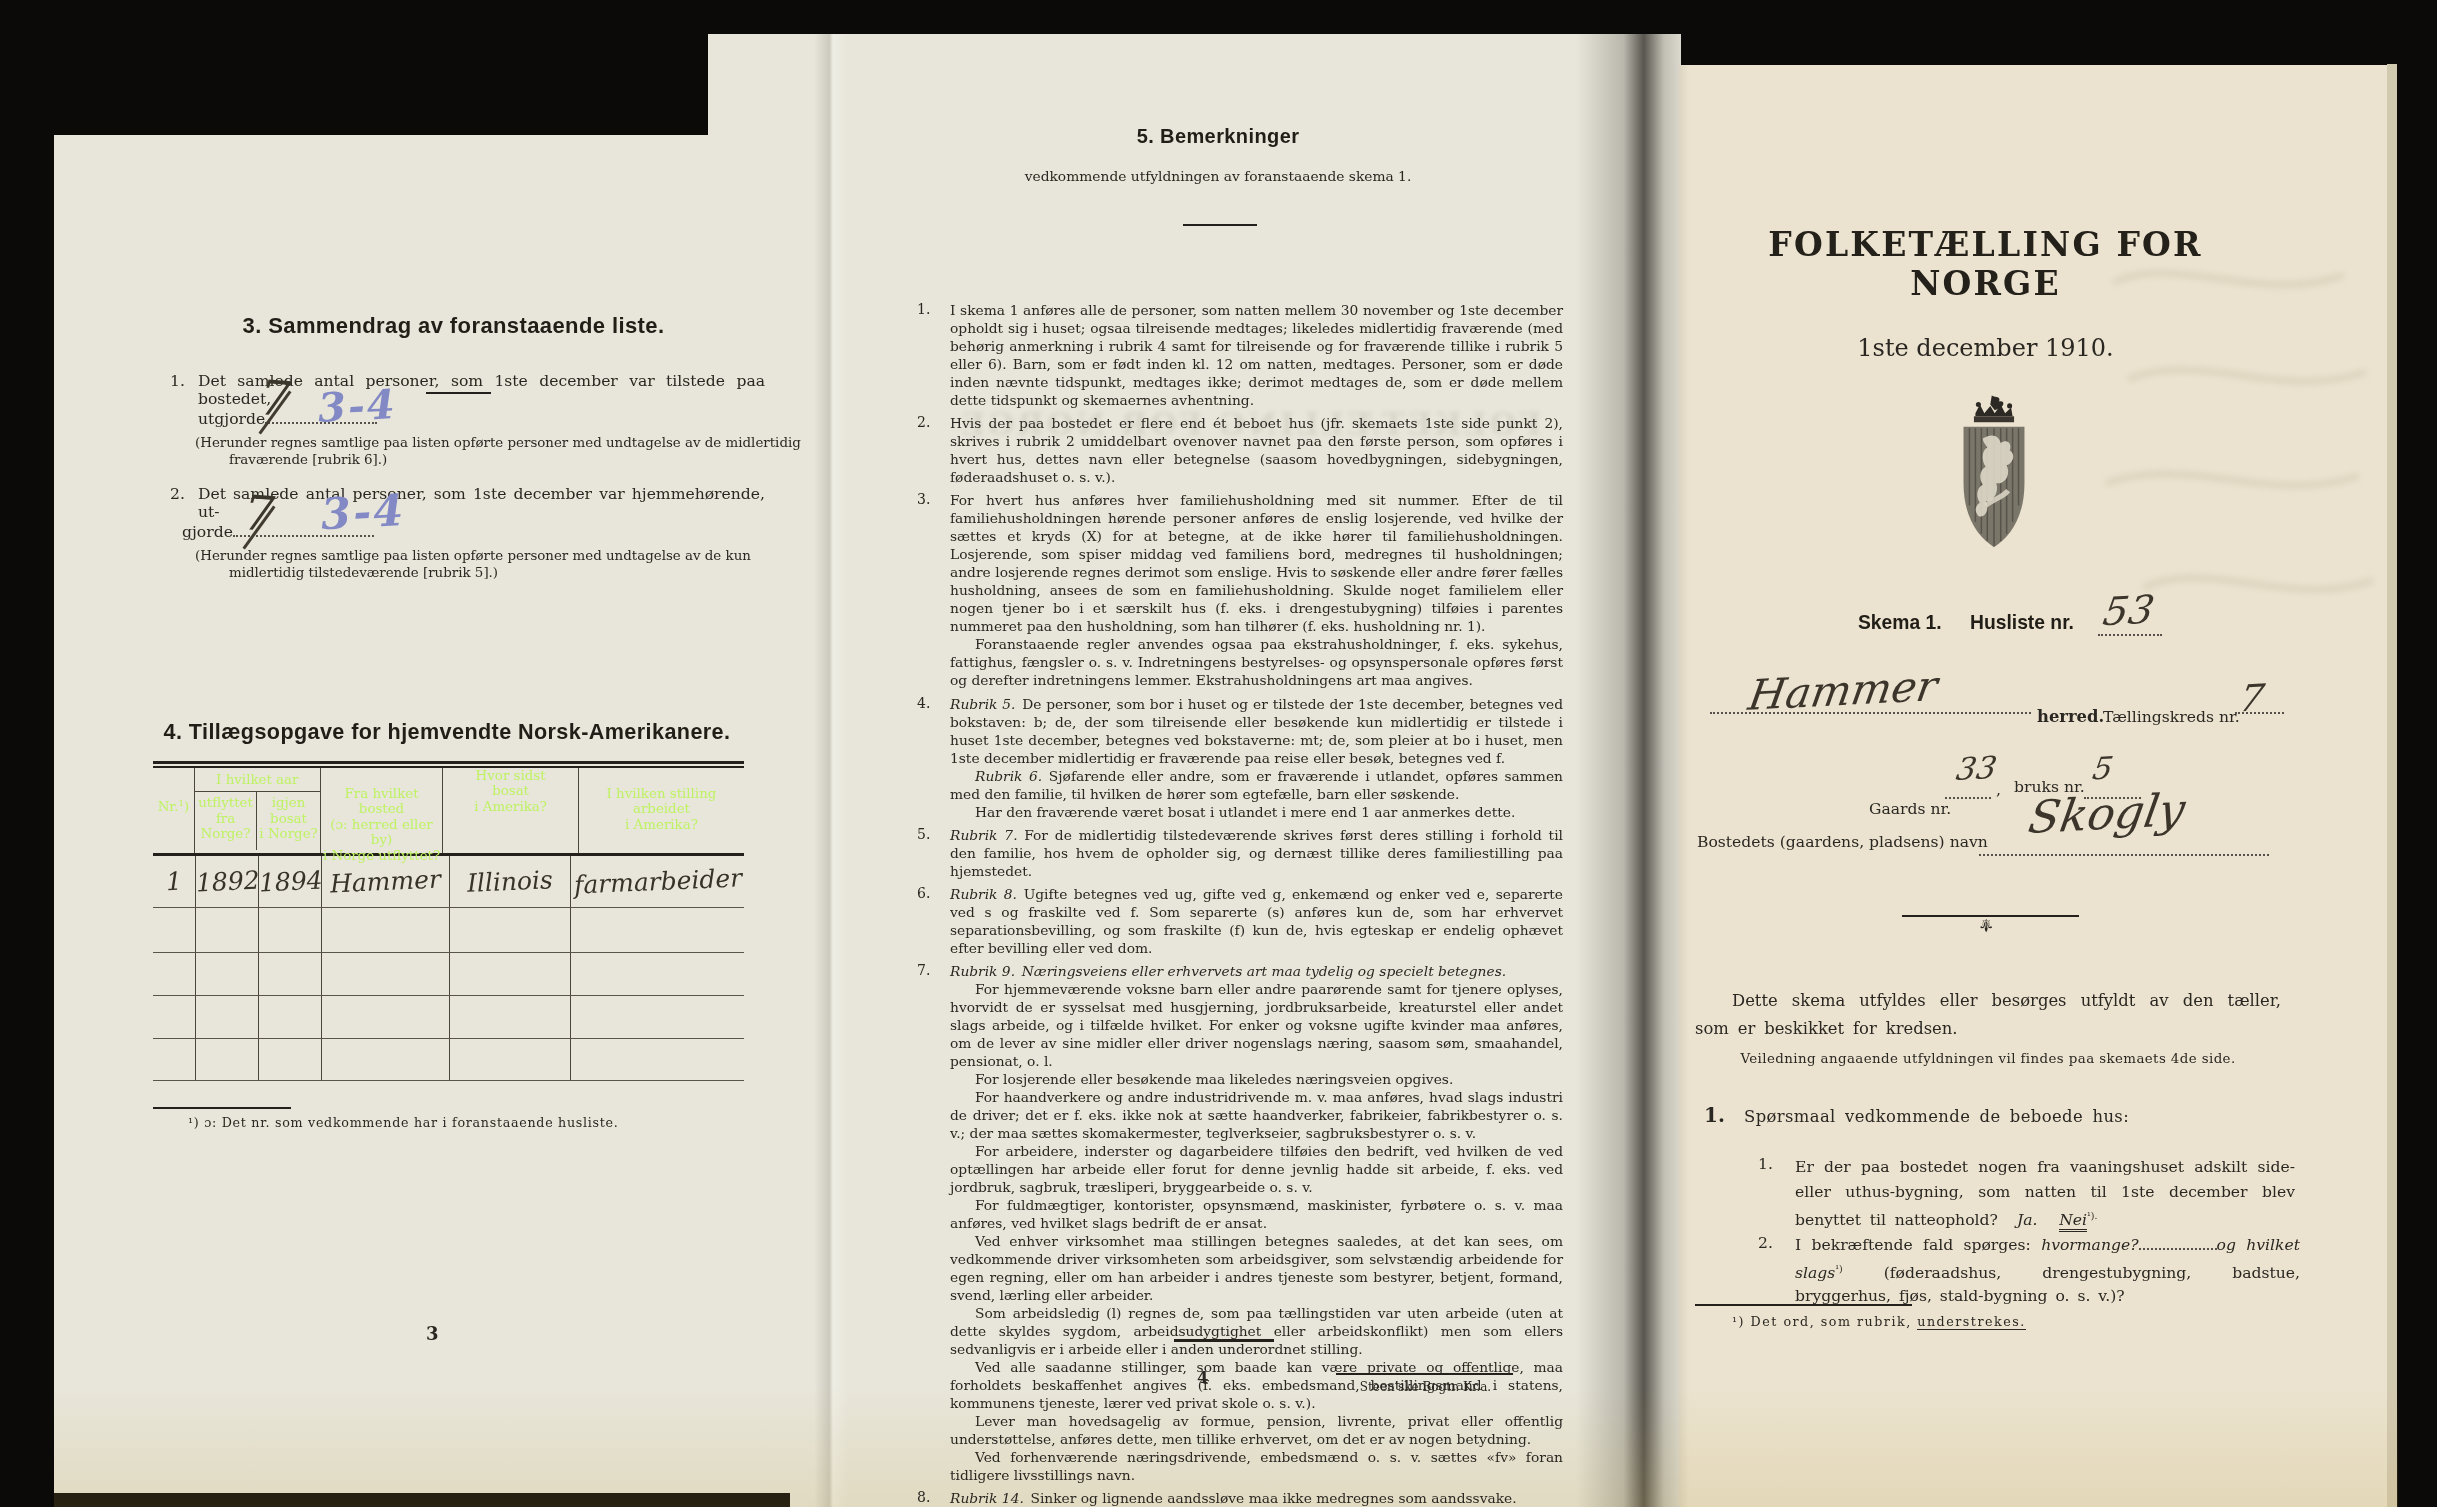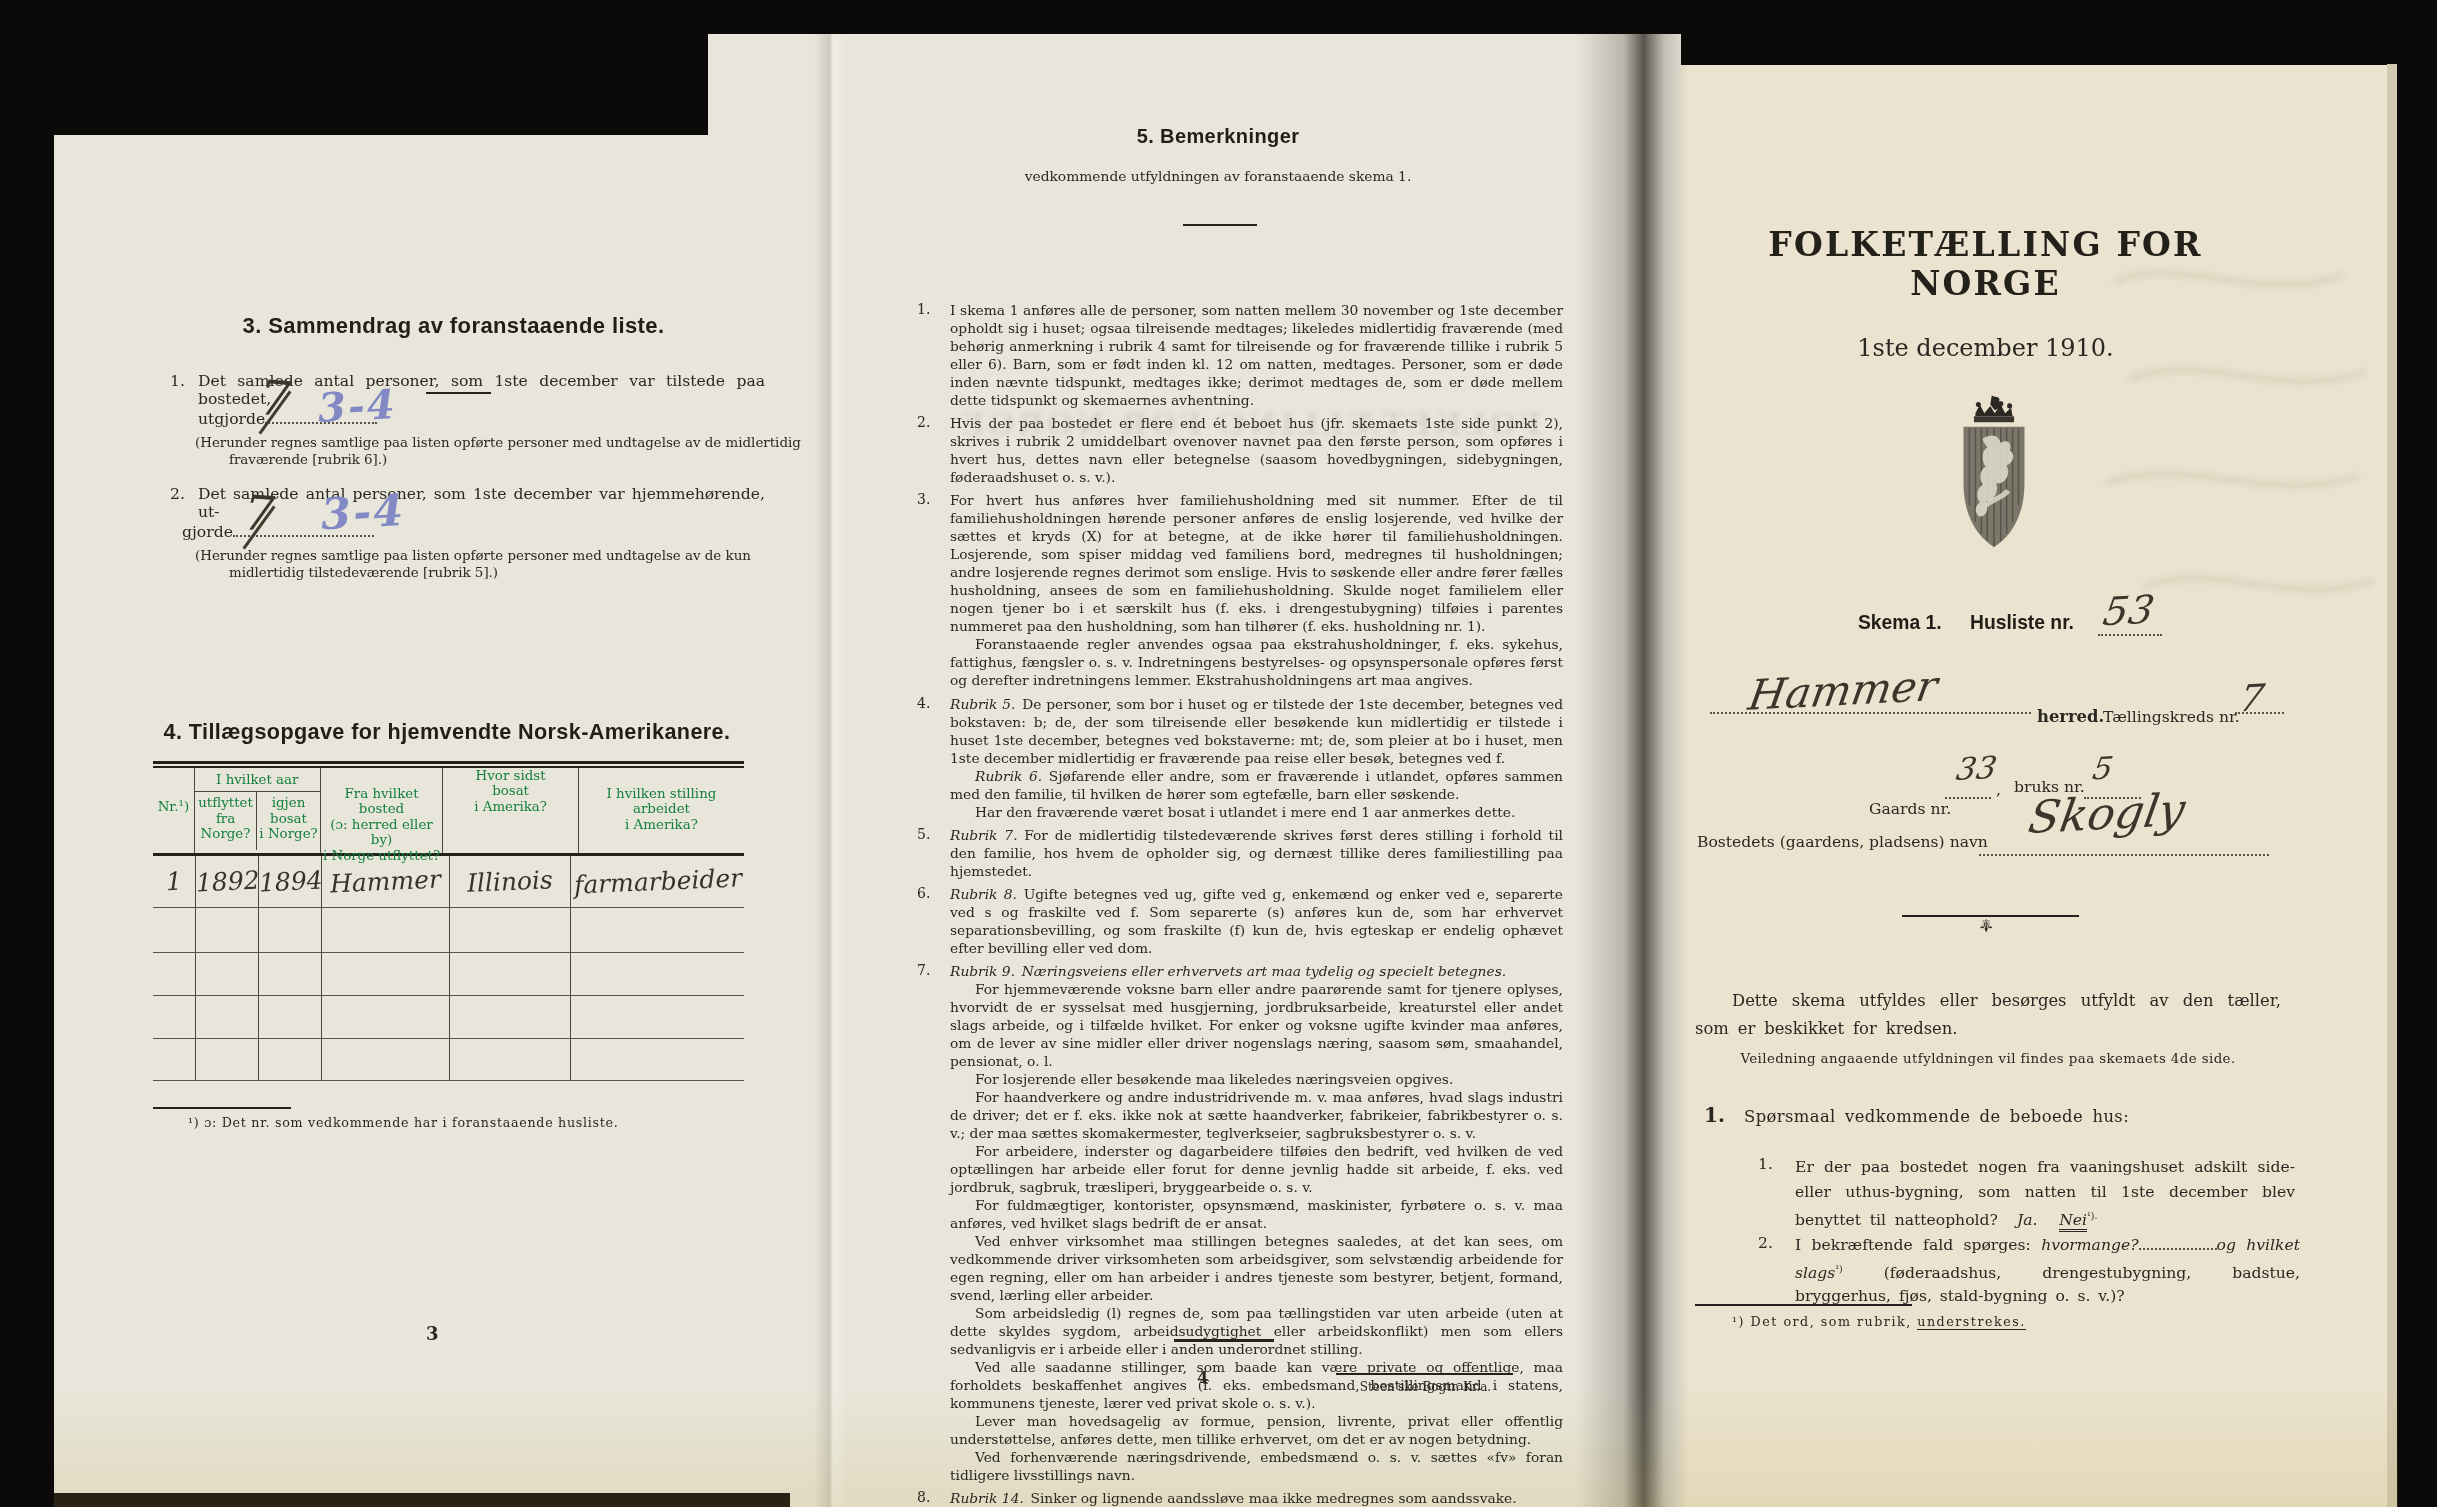--- a/index.html
+++ b/index.html
@@ -36,21 +36,21 @@
   .x7{position:absolute;font:italic 500 48px "DejaVu Serif",serif;color:#3b362c;transform:rotate(4deg);}
   .x7::after{content:"";position:absolute;left:-10.4px;bottom:12px;width:52px;height:3px;background:#423c30;transform:rotate(-58deg);}
   .bluehand{position:absolute;font:italic 700 40px "DejaVu Serif",serif;color:#8289c4;
             transform:rotate(-3deg);letter-spacing:2.2px;}
   .u-hand{border-bottom:3px double #2a2722;}
   .sup{font-size:.6em;vertical-align:super;}
   
   .tgrid{display:grid;grid-template-columns:43px 63px 63px 128px 121px 174px;}
   .tcell{border-right:1.5px solid #4b463d;}
   .tcell:last-child{border-right:none;}
-  .th{font-size:13.4px;line-height:1.16;text-align:center;color:#15803d;}
+  .th{font-size:13.4px;line-height:1.16;text-align:center;color:#bef264;}
   .trow{border-bottom:1.5px solid #5a554b;}
   
   .mi{display:flex;margin-bottom:5.2px;}
   .mi-num{width:33px;flex:none;font-size:14px;}
   .mi-body{flex:1;text-align:justify;font-size:13.8px;line-height:18px;}
   .mi-body .sub{margin:0;text-indent:25px;}
   .lead:not(:empty){font-style:italic;margin-right:6.7px;}
   
   .ghost-title{position:absolute;left:878px;top:406px;width:744px;text-align:center;
     font-family:"DejaVu Serif",serif;font-weight:700;font-size:31px;letter-spacing:3px;color:#6b6657;

